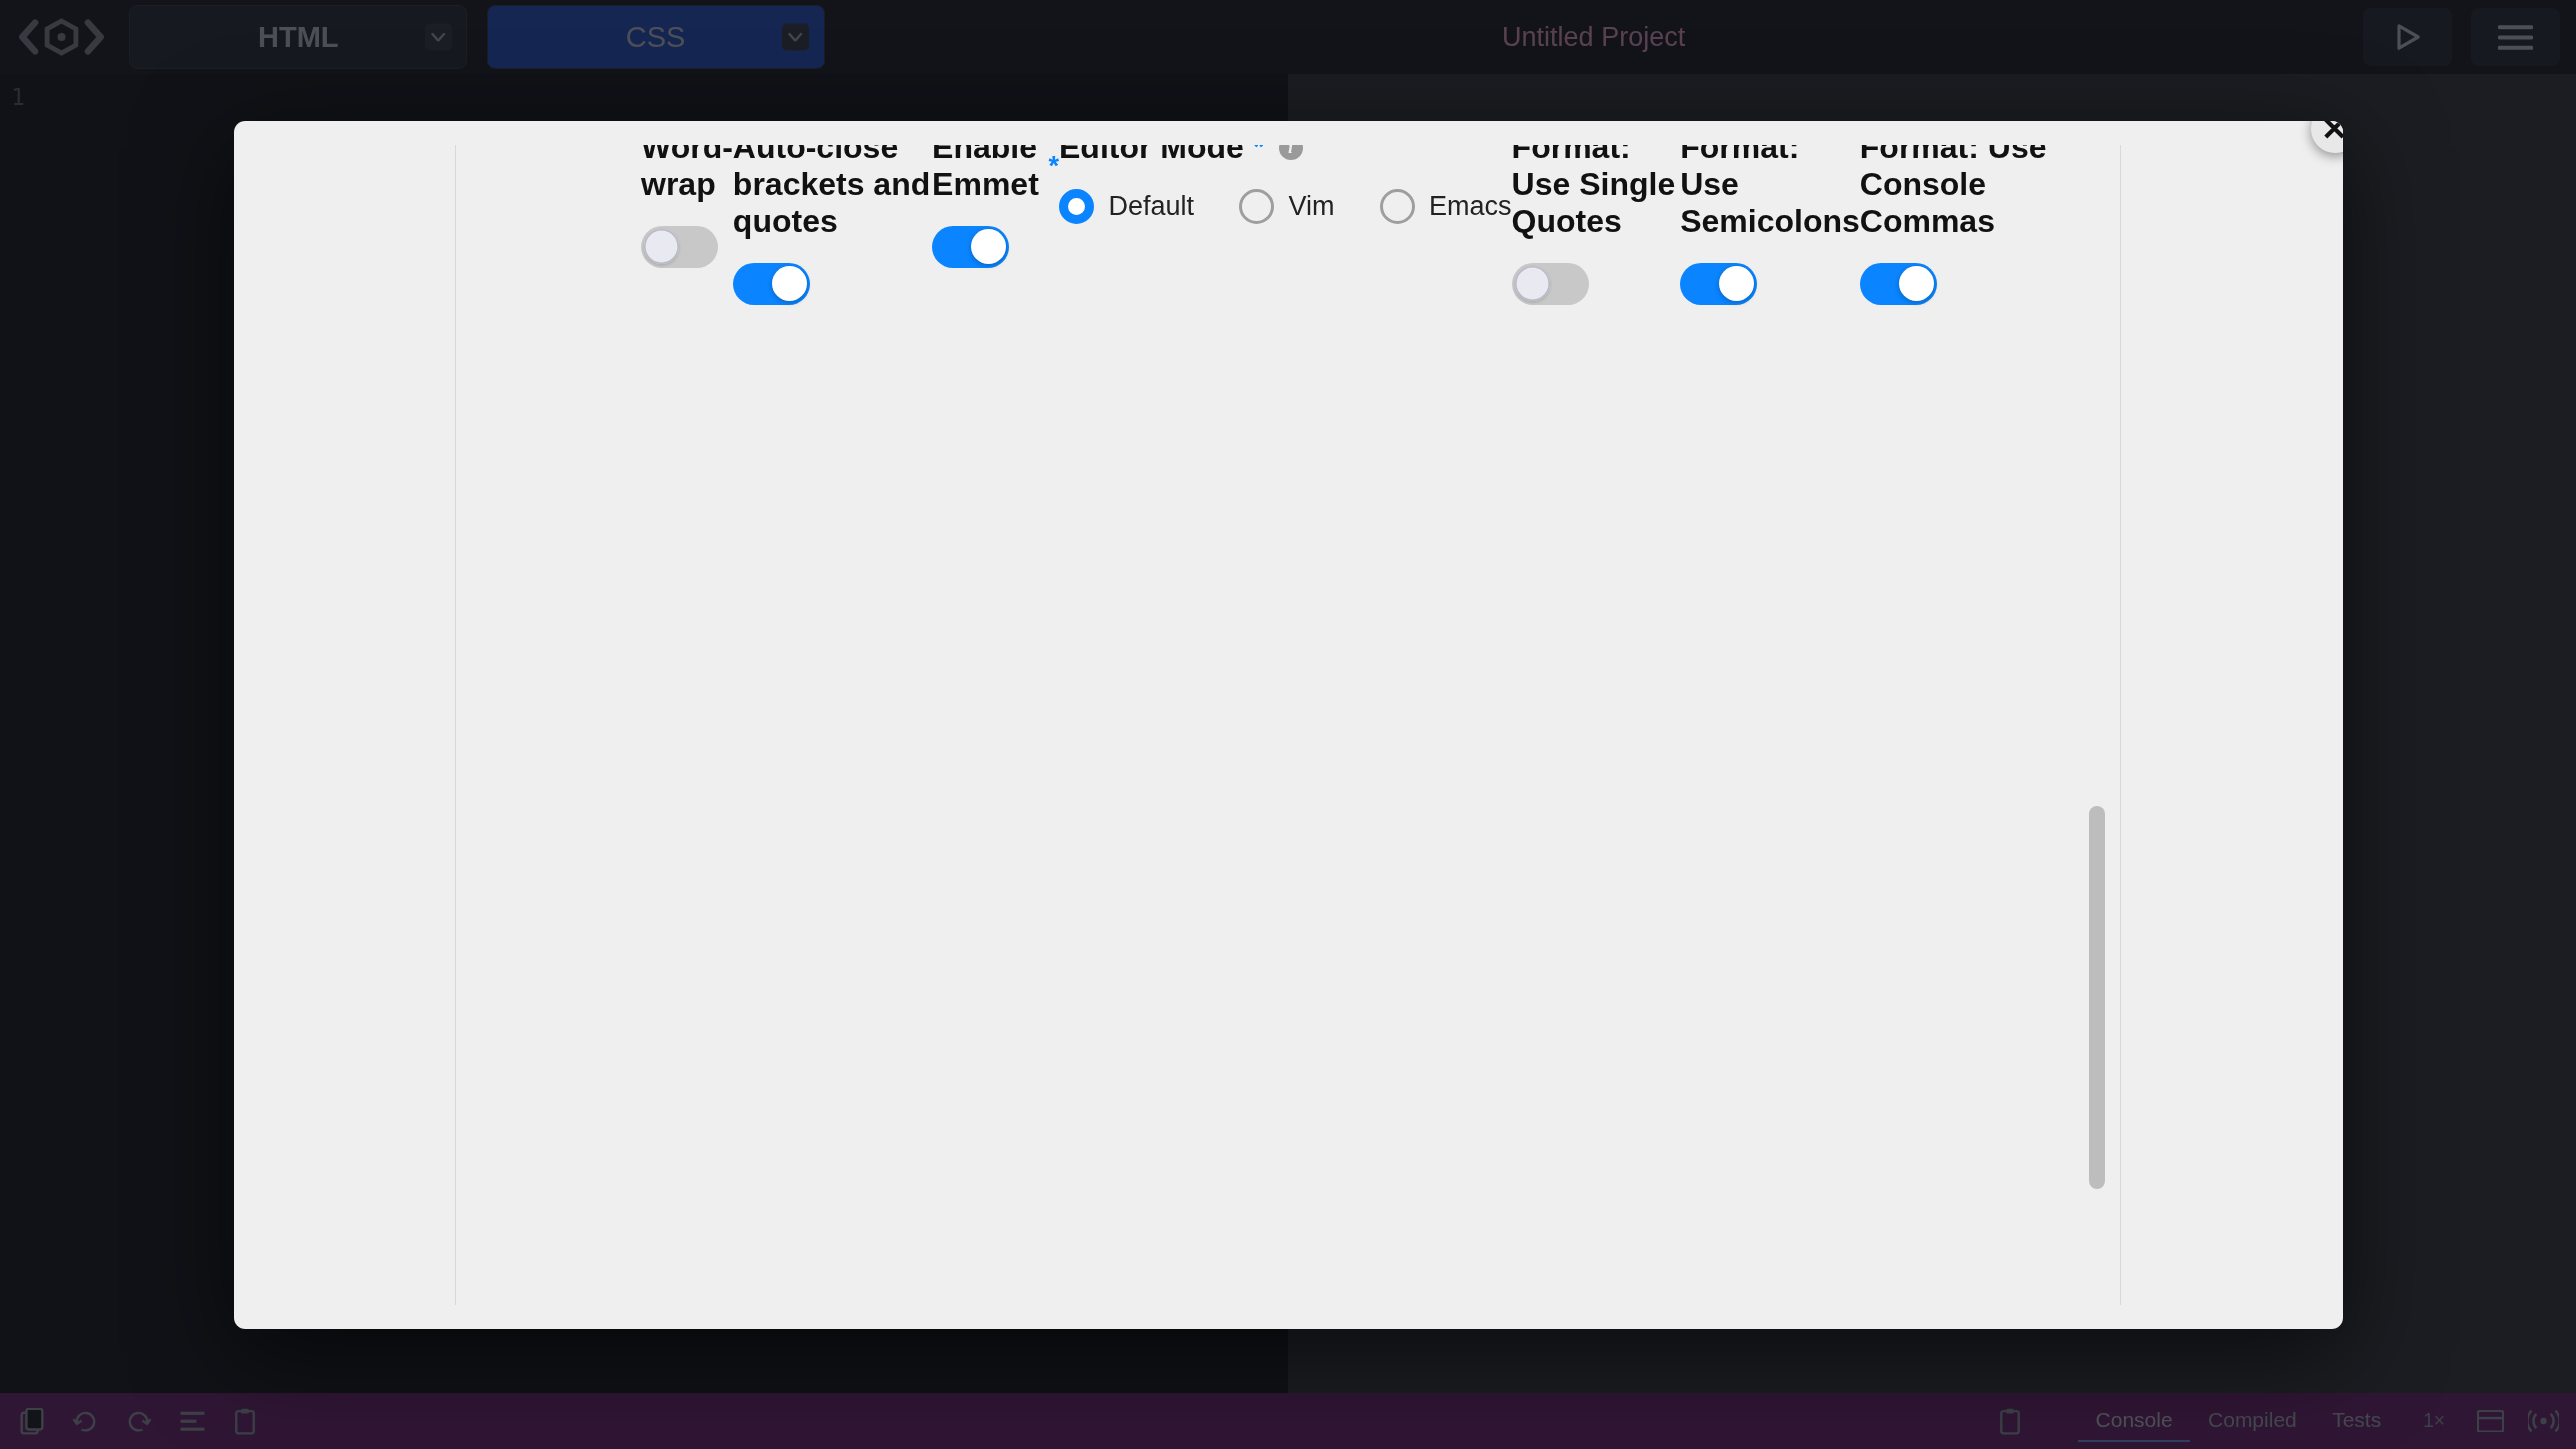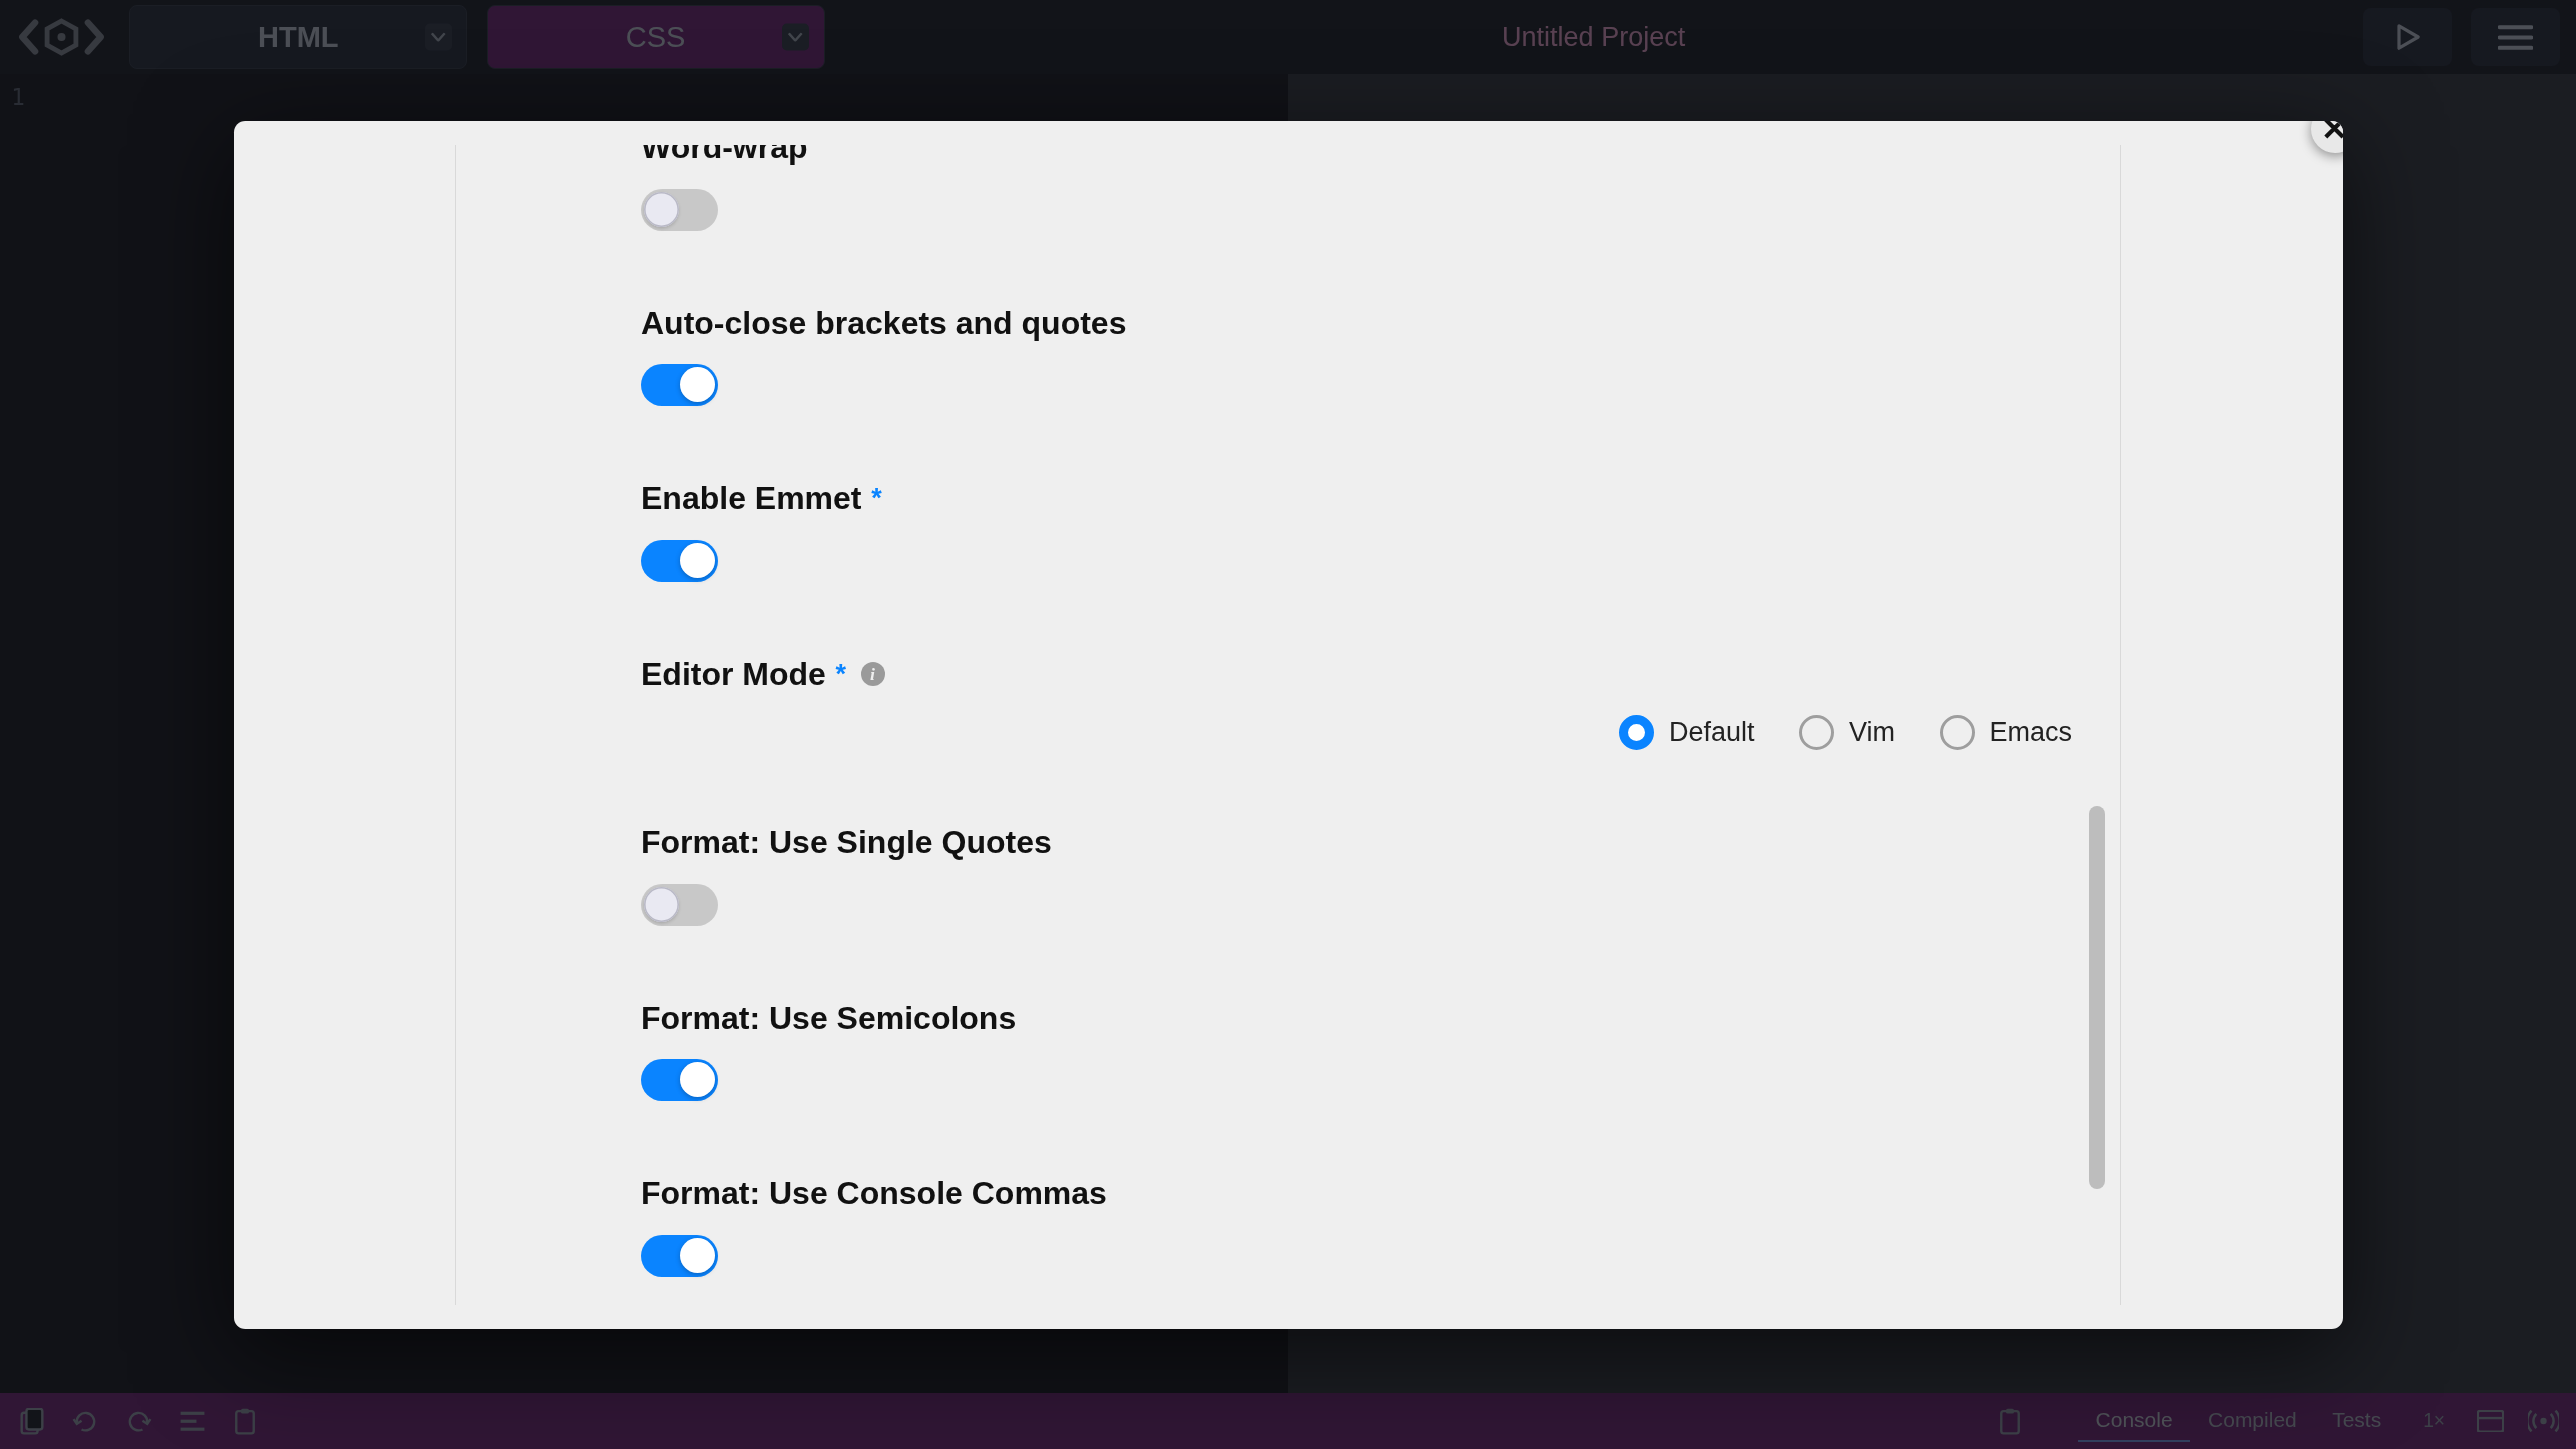--- a/index.html
+++ b/index.html
@@ -16,21 +16,21 @@
     height: 74px; display: flex; align-items: center; gap: 19.3px;
     padding: 4.8px 16px 4.8px 13px; background: #10131a;
   }
   .logo {
     width: 97px; height: 56px; display:flex; align-items:center; justify-content:center;
     color:#8a8f99;
   }
   .tab {
     flex: 0 0 auto; width: 338px; max-width: 30%;
     height: 64px; border: 1.6px solid #2b3240; border-radius: 8px;
-    background: #701a75; display:flex; align-items:center; justify-content:center;
+    background: #1d4ed8; display:flex; align-items:center; justify-content:center;
     position:relative; color:#cfd6e1; font-size: 29px; font-weight:400;
   }
   .tab.active { background:#1c2230;font-weight:bold; }
   .tab .chev {
     position:absolute; right:14.5px; top:50%; transform:translateY(-50%);
     width:27px; height:27px; background:#2b3240; border-radius:4.8px;
     display:flex; align-items:center; justify-content:center; color:#aeb6c2;
   }
   .project-title {
     flex:1; text-align:center; color:#f9a8d4; font-size:27px;
@@ -84,22 +84,22 @@
     background:#e8e8e8; box-shadow:0 3.2px 11.3px rgba(0,0,0,0.4);
     display:flex; align-items:center; justify-content:center;
     font-size:32px; font-weight:900; color:#111; cursor:pointer;
   }
   .modal-inner {
     width:1666px; height:100%;
     border-left:1.6px solid #d9d9d9; border-right:1.6px solid #d9d9d9;
     overflow:hidden; position:relative;
   }
   .settings-list {
-    position:absolute; left:185px; top:-16px; right:48px;
-    display:flex; flex-direction:column; gap:74px;
+    position:absolute; left:185px; top:-16px; right:69px;
+    display:flex; flex-direction:row; 
     color:#111;
   }
   .setting-label {
     font-size:32px; font-weight:600; color:#111;
     display:flex; align-items:center; gap:9.7px;
   }
   .asterisk { color:#0a84ff; font-weight:700; font-size:27px; }
   .info-dot {
     width:24px; height:24px; border-radius:50%; background:#9a9a9a;
     display:inline-flex; align-items:center; justify-content:center;

